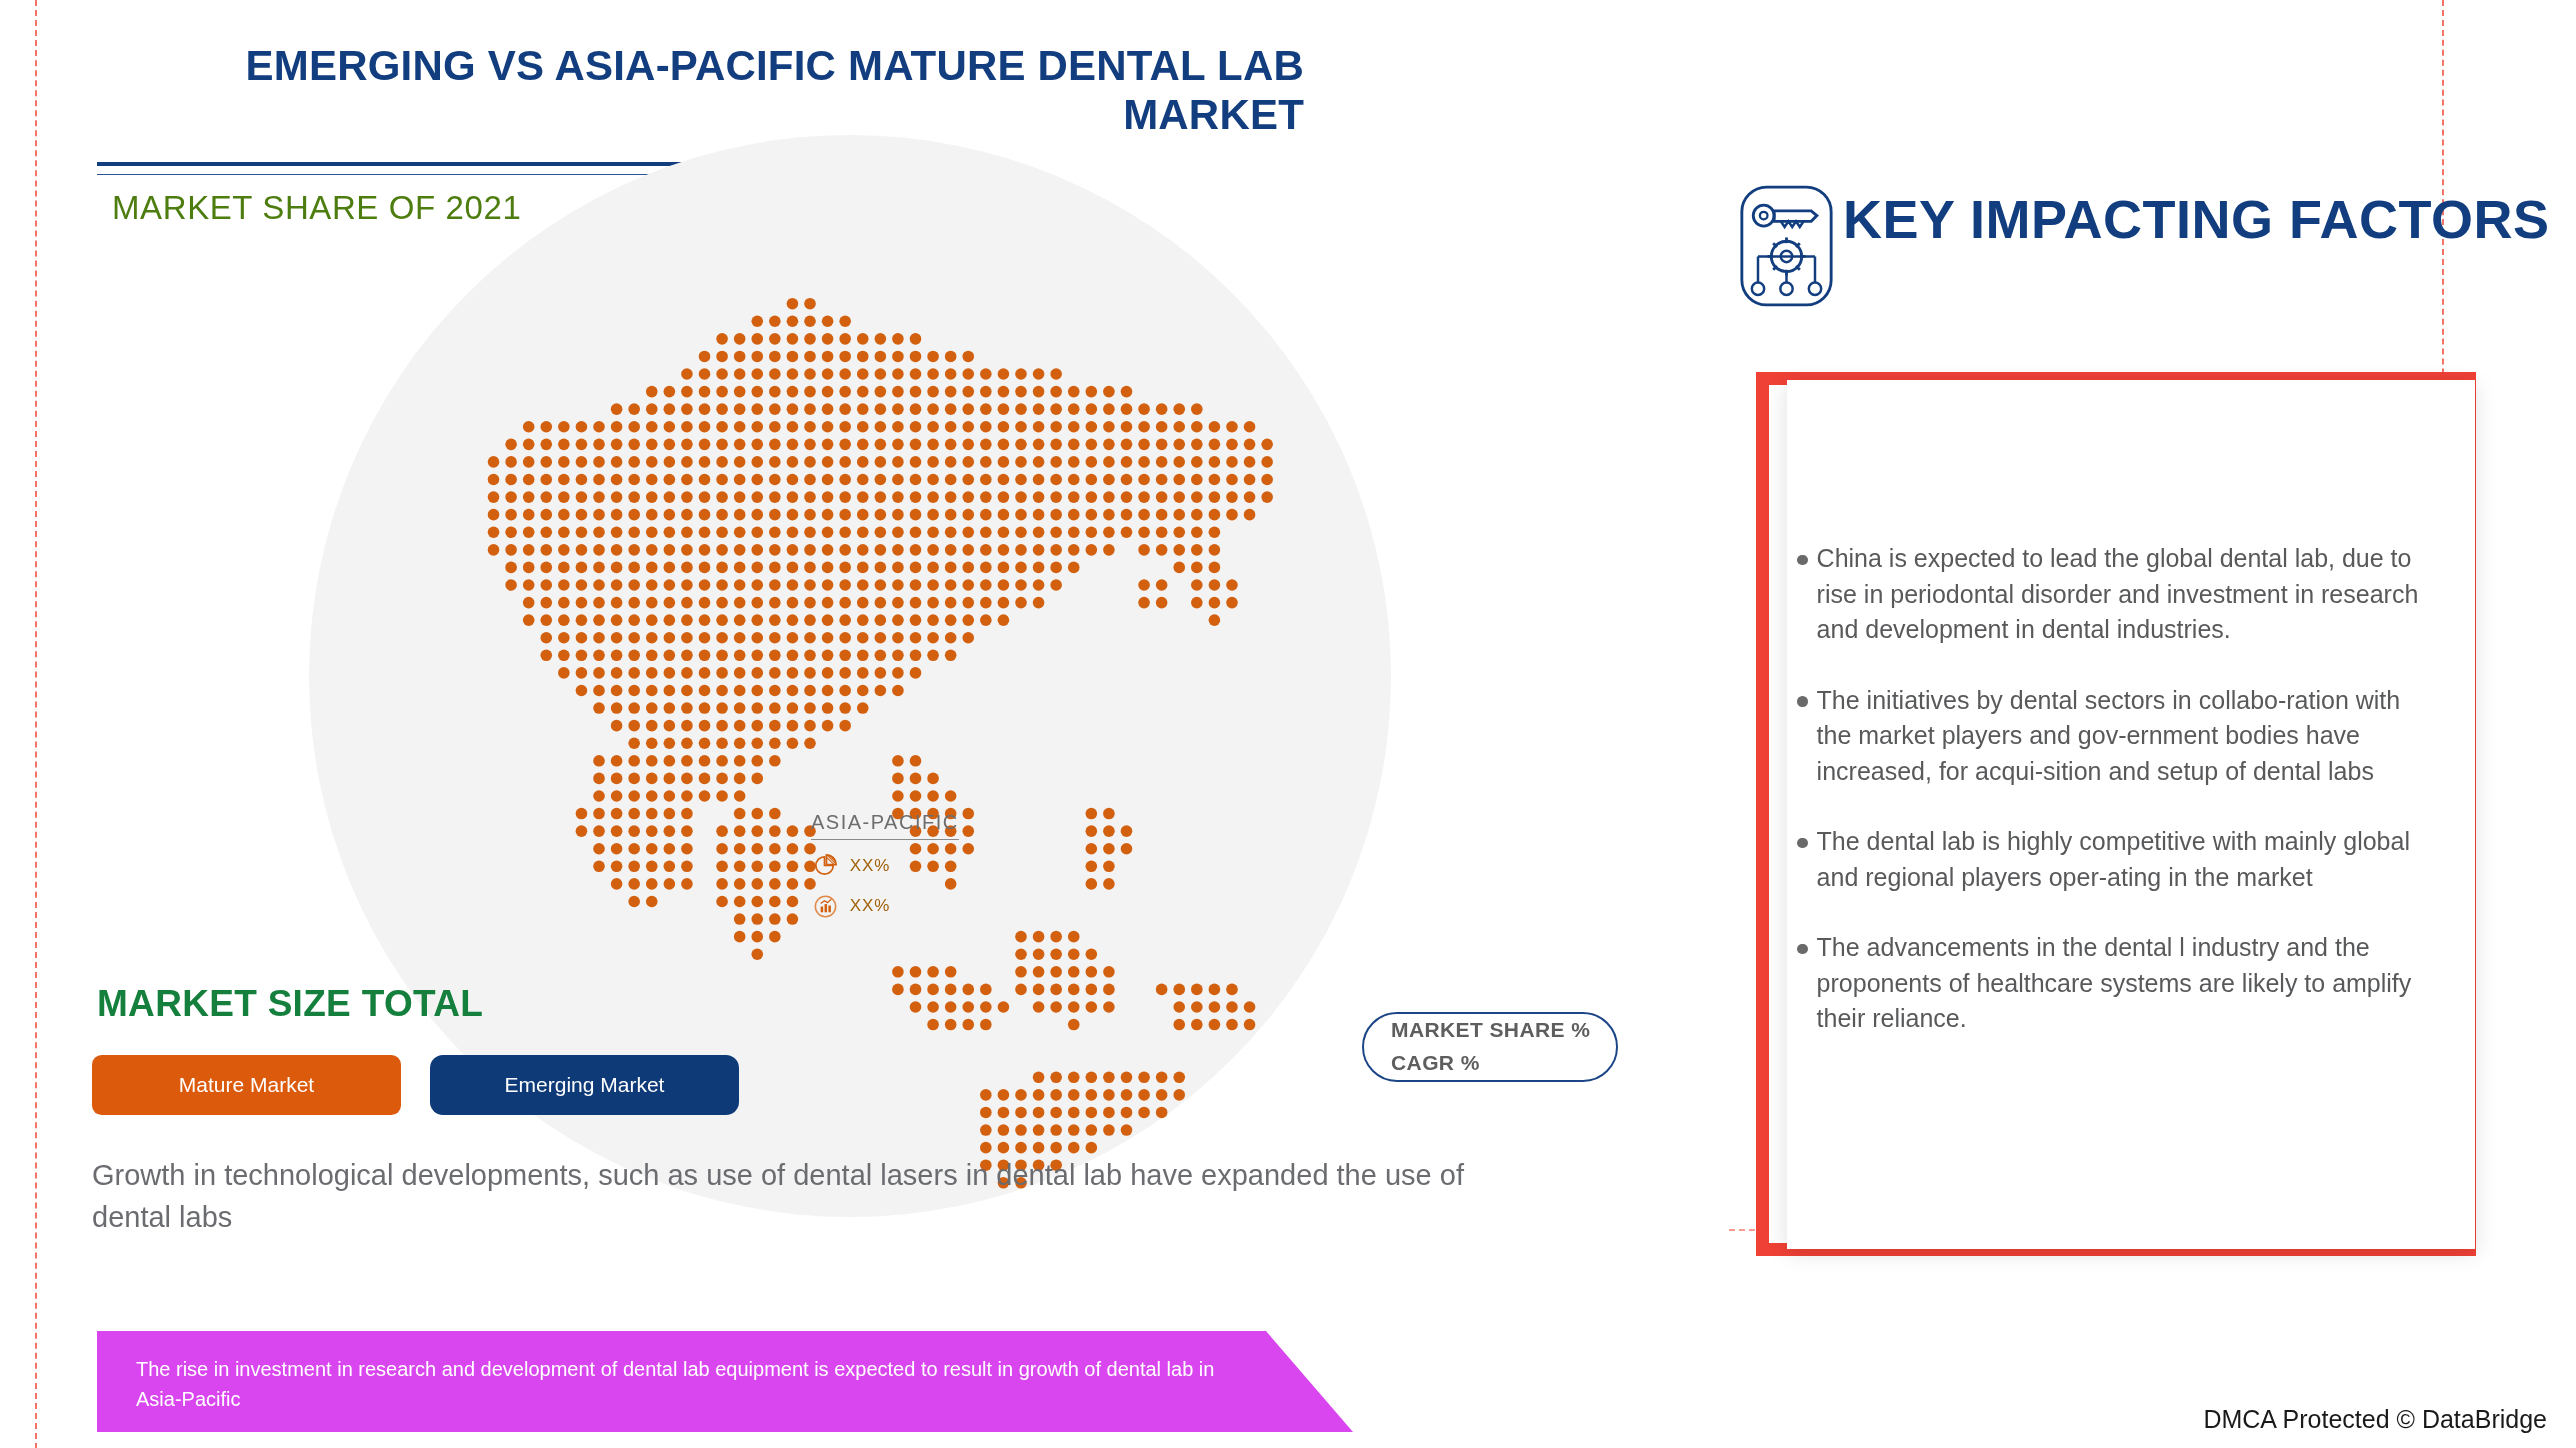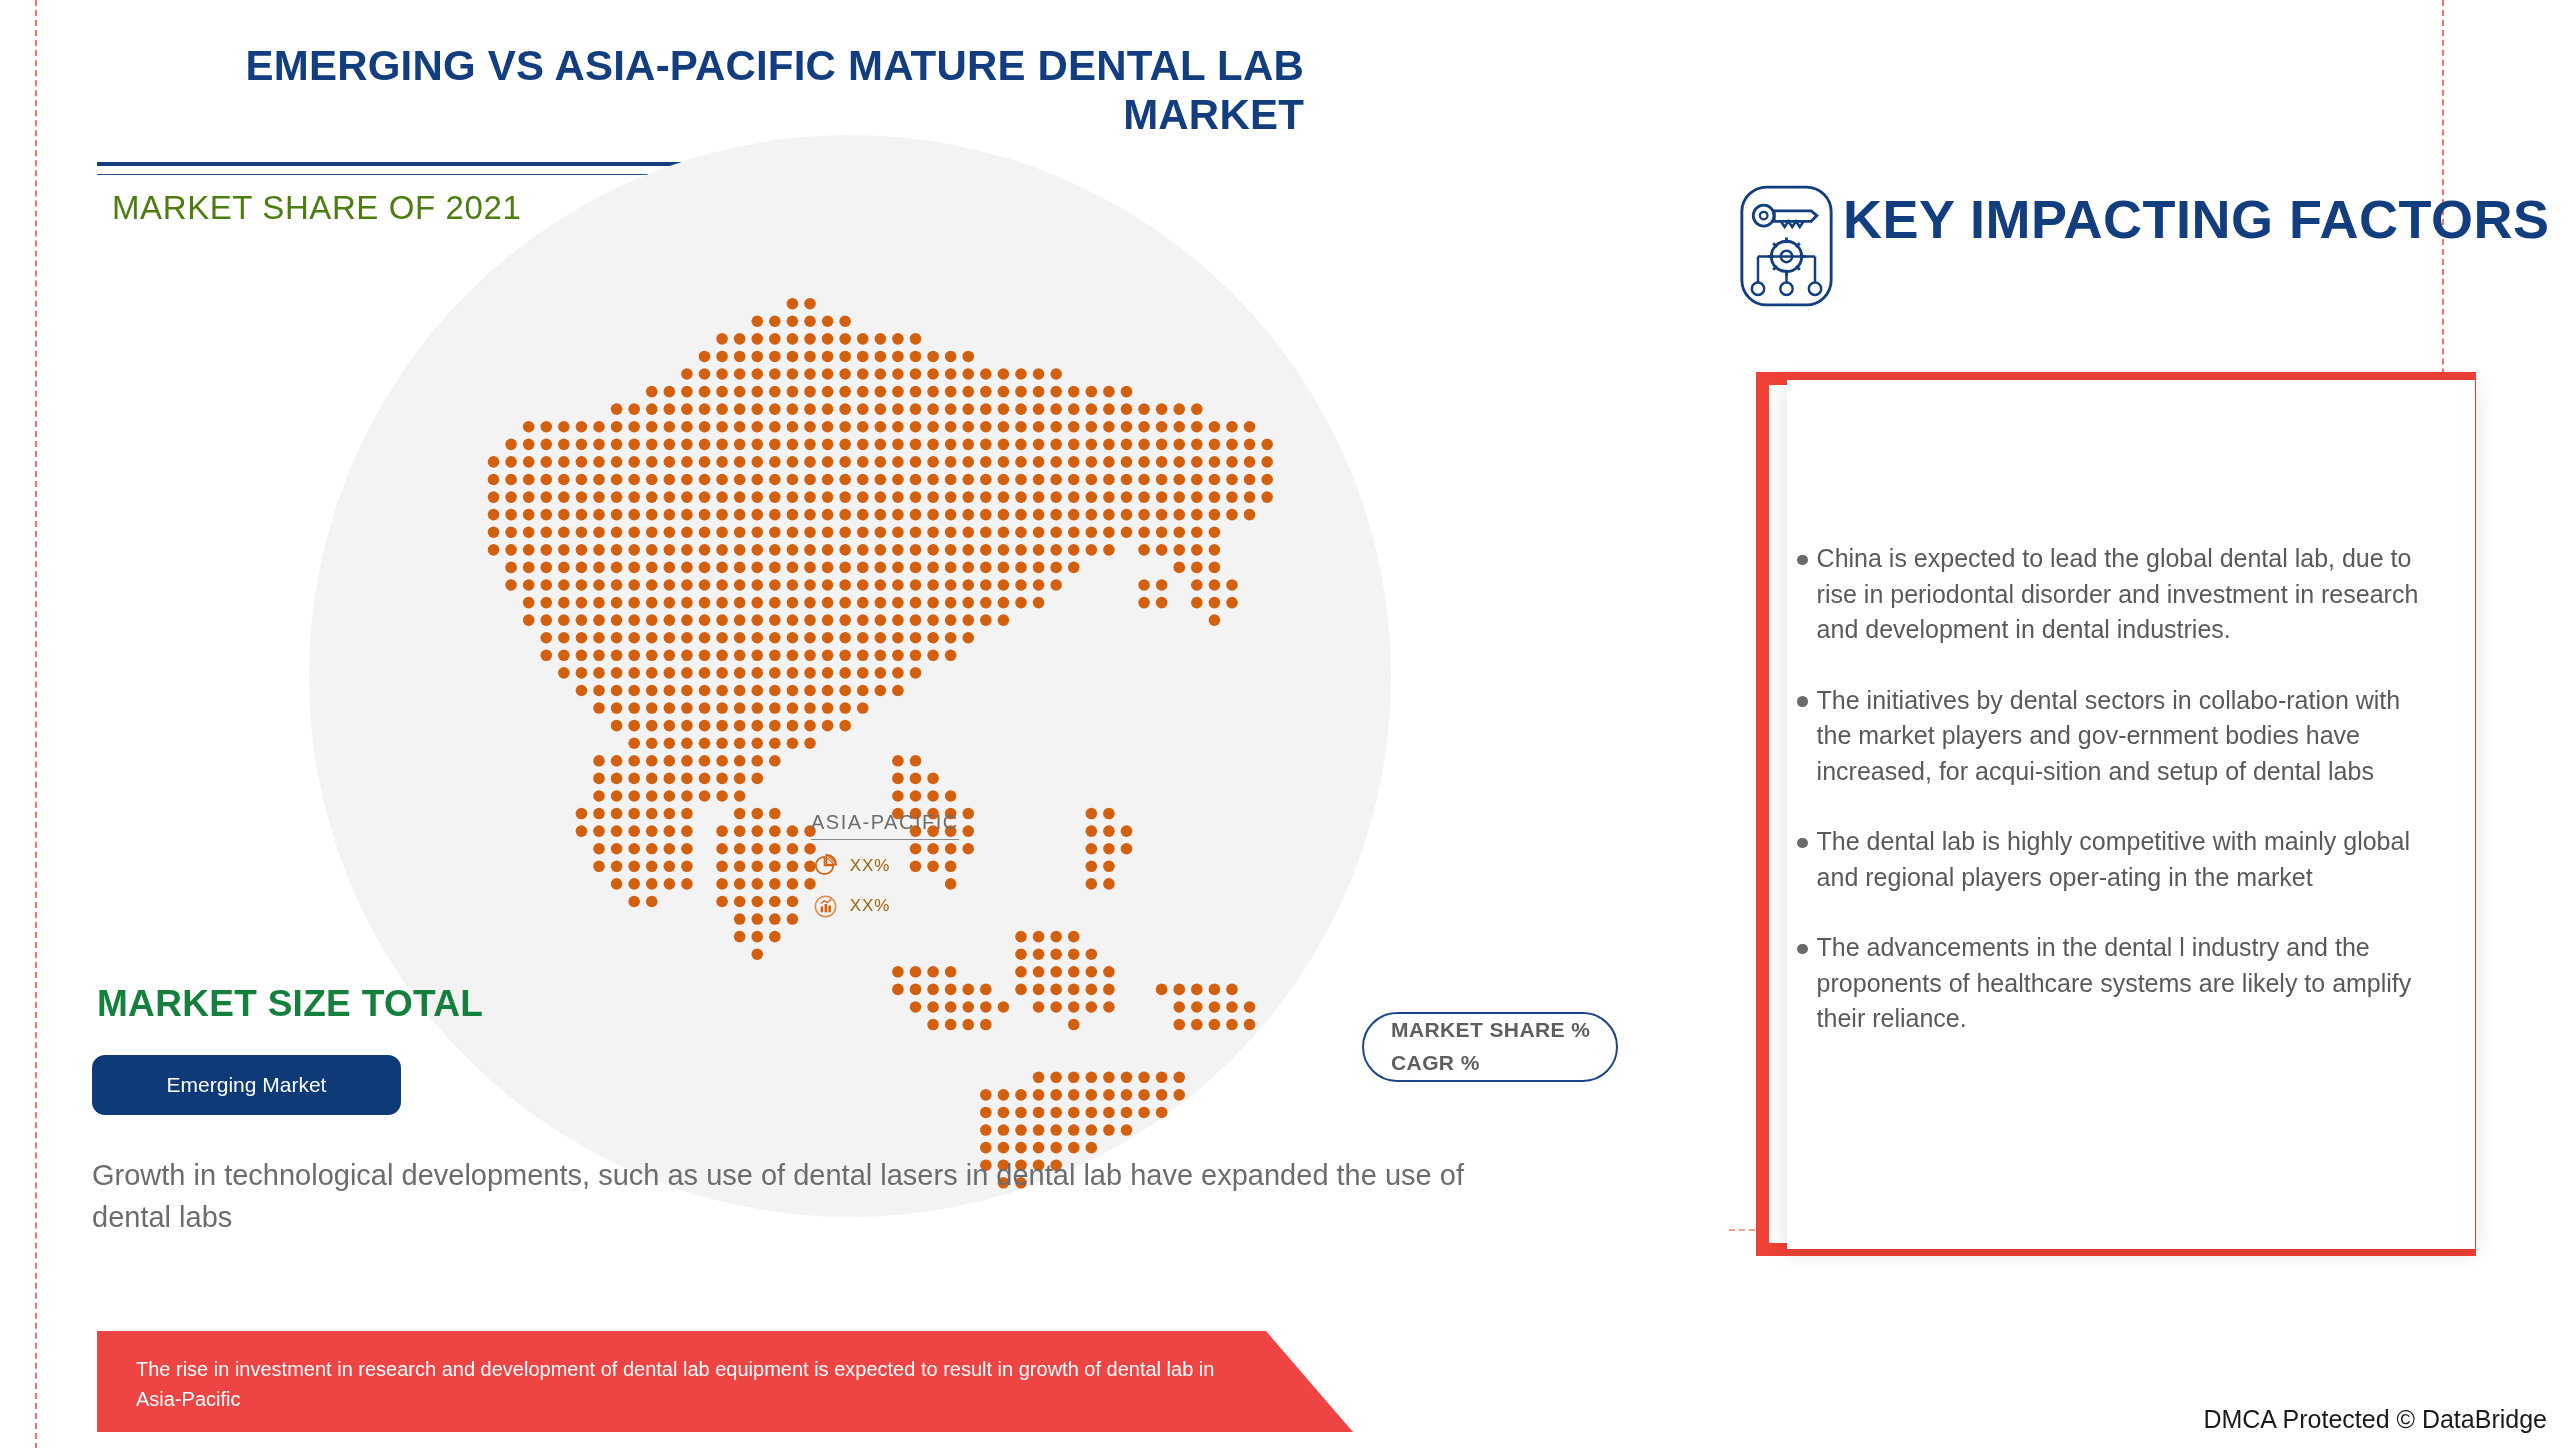--- a/index.html
+++ b/index.html
@@ -52,21 +52,21 @@
 
   
   .share-badge{position:absolute;left:1362px;top:1012px;width:256px;height:70px;
     border:2.9px solid #1B4586;border-radius:44px;display:flex;flex-direction:column;
     justify-content:center;padding-left:27px;box-sizing:border-box;}
   .share-badge div{font-size:21px;font-weight:bold;color:#5E5E5E;line-height:1.55;
     letter-spacing:0.4px;}
 
   
   .banner{position:absolute;left:97px;top:1331px;width:1256px;height:101px;
-    background:#ef4444;
+    background:#d946ef;
     clip-path:polygon(0 0, 1169px 0, 1256px 101px, 0 101px);}
   .banner p{margin:0;position:absolute;left:39px;top:23px;width:1091px;
     color:#fff;font-size:20px;line-height:1.5;}
 
   
   .footer{position:absolute;right:29px;bottom:15.5px;font-size:25px;color:#1A1A1A;}
 
   
   .kif-head{position:absolute;left:1739px;top:184px;display:flex;
     align-items:flex-start;gap:9px;}
@@ -1120,20 +1120,21 @@
   </div>
 </div>
 
 <div class="share-badge">
   <div>MARKET SHARE %</div>
   <div>CAGR %</div>
 </div>
 
 <div class="mst-title">MARKET SIZE TOTAL</div>
 <div class="pills">
+  <div class="pill mature">Mature Market</div>
   <div class="pill emerging">Emerging Market</div>
 </div>
 
 <div class="growth">Growth in technological developments, such as use of dental lasers in dental lab have expanded the use of dental labs</div>
 
 <div class="banner">
   <p>The rise in investment in research and development of dental lab equipment is expected to result in growth of dental lab in Asia-Pacific</p>
 </div>
 
 <div class="footer">DMCA Protected © DataBridge</div>

